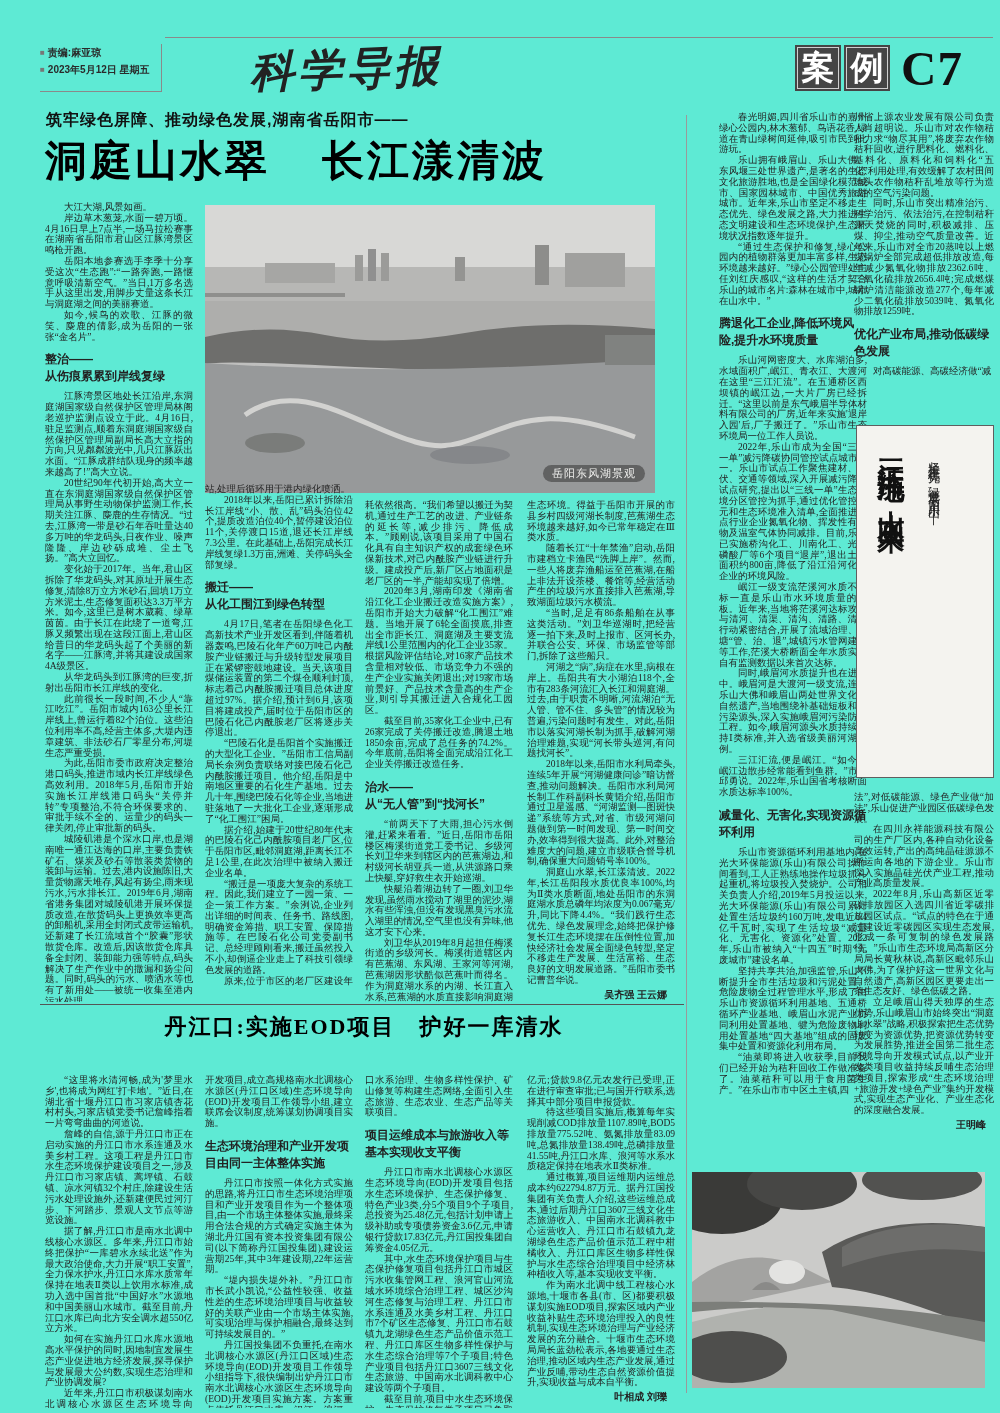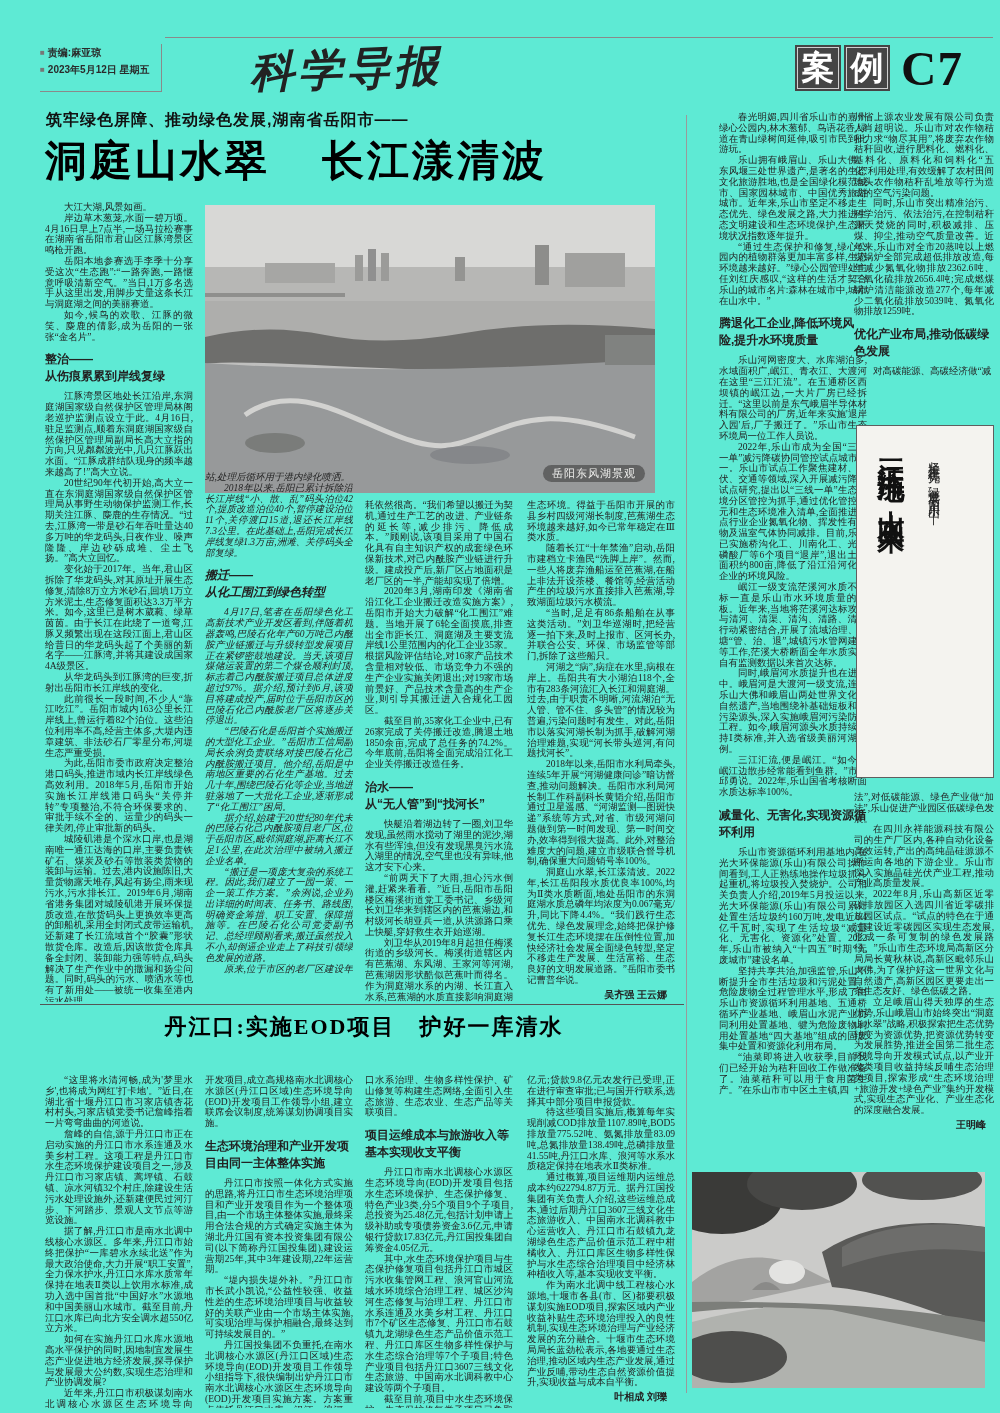--- a/index.html
+++ b/index.html
@@ -91,39 +91,39 @@
       <p class="sub sub-top">整治——</p>
       <p class="sub sub-bot">从伤痕累累到岸线复绿</p>
       <p class="para">江豚湾景区地处长江沿岸,东洞庭湖国家级自然保护区管理局林阁老巡护监测点设立于此。4月16日,驻足监测点,顺着东洞庭湖国家级自然保护区管理局副局长高大立指的方向,只见粼粼波光中,几只江豚跃出水面。“江豚成群结队现身的频率越来越高了!”高大立说。</p>
       <p class="para">20世纪90年代初开始,高大立一直在东洞庭湖国家级自然保护区管理局从事野生动物保护监测工作,长期关注江豚、麋鹿的生存情况。“过去,江豚湾一带是砂石年吞吐量达40多万吨的华龙码头,日夜作业、噪声隆隆、岸边砂砾成堆、尘土飞扬。”高大立回忆。</p>
       <p class="para">变化始于2017年。当年,君山区拆除了华龙码头,对其原址开展生态修复,清除8万立方米砂石,回填1万立方米泥土,生态修复面积达3.3万平方米。如今,这里已是树木葳蕤、绿草茵茵。由于长江在此绕了一道弯,江豚又频繁出现在这段江面上,君山区给昔日的华龙码头起了个美丽的新名字——江豚湾,并将其建设成国家4A级景区。</p>
       <p class="para">从华龙码头到江豚湾的巨变,折射出岳阳市长江岸线的变化。</p>
       <p class="para">此前很长一段时间,不少人“靠江吃江”。岳阳市城内163公里长江岸线上,曾运行着82个泊位。这些泊位利用率不高,经营主体多,大堤内违章建筑、非法砂石厂零星分布,河堤生态严重受损。</p>
       <p class="para">为此,岳阳市委市政府决定整治港口码头,推进市域内长江岸线绿色高效利用。2018年5月,岳阳市开始实施长江岸线港口码头“关停并转”专项整治,不符合环保要求的、审批手续不全的、运量少的码头一律关闭,停止审批新的码头。</p>
       <p class="para">城陵矶港是个深水口岸,也是湖南唯一通江达海的口岸,主要负责铁矿石、煤炭及砂石等散装类货物的装卸与运输。过去,港内设施陈旧,大量货物露天堆存,风起有扬尘,雨来现污水,污水排长江。2019年6月,湖南省港务集团对城陵矶港开展环保提质改造,在散货码头上更换效率更高的卸船机,采用全封闭式皮带运输机,还新建了长江流域首个“胶囊”形状散货仓库。改造后,因该散货仓库具备全封闭、装卸能力强等特点,码头解决了生产作业中的撒漏和扬尘问题。同时,码头的污水、喷洒水等也有了新用处——被统一收集至港内污水处理</p>
     </div>
-  <div class="col" style="left:205px;top:472px;width:148px;height:502px;font-style:italic;">
+  <div class="col" style="left:205px;top:484px;width:148px;height:502px;">
       <p class="cont">站,处理后循环用于港内绿化喷洒。</p>
       <p class="para">2018年以来,岳阳已累计拆除沿长江岸线“小、散、乱”码头泊位42个,提质改造泊位40个,暂停建设泊位11个,关停渡口15道,退还长江岸线7.3公里。在此基础上,岳阳完成长江岸线复绿1.3万亩,洲滩、关停码头全部复绿。</p>
       <p class="sub sub-top">搬迁——</p>
       <p class="sub sub-bot">从化工围江到绿色转型</p>
       <p class="para">4月17日,笔者在岳阳绿色化工高新技术产业开发区看到,伴随着机器轰鸣,巴陵石化年产60万吨己内酰胺产业链搬迁与升级转型发展项目正在紧锣密鼓地建设。当天,该项目煤储运装置的第二个煤仓顺利封顶,标志着己内酰胺搬迁项目总体进度超过97%。据介绍,预计到6月,该项目将建成投产,届时位于岳阳市区的巴陵石化己内酰胺老厂区将逐步关停退出。</p>
       <p class="para">“巴陵石化是岳阳首个实施搬迁的大型化工企业。”岳阳市工信局副局长余洌负责联络对接巴陵石化己内酰胺搬迁项目。他介绍,岳阳是中南地区重要的石化生产基地。过去几十年,围绕巴陵石化等企业,当地进驻落地了一大批化工企业,逐渐形成了“化工围江”困局。</p>
       <p class="para">据介绍,始建于20世纪80年代末的巴陵石化己内酰胺项目老厂区,位于岳阳市区,毗邻洞庭湖,距离长江不足1公里,在此次治理中被纳入搬迁企业名单。</p>
       <p class="para">“搬迁是一项庞大复杂的系统工程。因此,我们建立了一园一策、一企一策工作方案。”余洌说,企业列出详细的时间表、任务书、路线图,明确资金筹措、职工安置、保障措施等。在巴陵石化公司党委副书记、总经理顾刚看来,搬迁虽然投入不小,却倒逼企业走上了科技引领绿色发展的道路。</p>
       <p class="para">原来,位于市区的老厂区建设年代较早,虽经过多次工艺改造,能耗物</p>
     </div>
   <div class="col" style="left:365px;top:500px;width:148px;height:502px;">
       <p class="cont">耗依然很高。“我们希望以搬迁为契机,通过生产工艺的改进、产业链条的延长等,减少排污、降低成本。”顾刚说,该项目采用了中国石化具有自主知识产权的成套绿色环保新技术,对己内酰胺产业链进行升级。建成投产后,新厂区占地面积是老厂区的一半,产能却实现了倍增。</p>
       <p class="para">2020年3月,湖南印发《湖南省沿江化工企业搬迁改造实施方案》,岳阳市开始大力破解“化工围江”难题。当地开展了6轮全面摸底,排查出全市距长江、洞庭湖及主要支流岸线1公里范围内的化工企业35家。根据风险评估结论,对16家产品技术含量相对较低、市场竞争力不强的生产企业实施关闭退出;对19家市场前景好、产品技术含量高的生产企业,则引导其搬迁进入合规化工园区。</p>
       <p class="para">截至目前,35家化工企业中,已有26家完成了关停搬迁改造,腾退土地1850余亩,完成了总任务的74.2%。今年底前,岳阳将全面完成沿江化工企业关停搬迁改造任务。</p>
       <p class="sub sub-top">治水——</p>
       <p class="sub sub-bot">从“无人管”到“找河长”</p>
+      <p class="para">“前两天下了大雨,担心污水倒灌,赶紧来看看。”近日,岳阳市岳阳楼区梅溪街道党工委书记、乡级河长刘卫华来到辖区内的芭蕉湖边,和村级河长胡亚兵一道,从洪源路口乘上快艇,穿好救生衣开始巡湖。</p>
       <p class="para">快艇沿着湖边转了一圈,刘卫华发现,虽然雨水搅动了湖里的泥沙,湖水有些浑浊,但没有发现黑臭污水流入湖里的情况,空气里也没有异味,他这才安下心来。</p>
-      <p class="para">“前两天下了大雨,担心污水倒灌,赶紧来看看。”近日,岳阳市岳阳楼区梅溪街道党工委书记、乡级河长刘卫华来到辖区内的芭蕉湖边,和村级河长胡亚兵一道,从洪源路口乘上快艇,穿好救生衣开始巡湖。</p>
       <p class="para">刘卫华从2019年8月起担任梅溪街道的乡级河长。梅溪街道辖区内有芭蕉湖、东风湖、王家河等河湖,芭蕉湖因形状酷似芭蕉叶而得名。作为洞庭湖水系的内湖、长江直入水系,芭蕉湖的水质直接影响洞庭湖和长江的</p>
     </div>
   <div class="col" style="left:527px;top:500px;width:148px;height:502px;">
       <p class="cont">生态环境。得益于岳阳市开展的市县乡村四级河湖长制度,芭蕉湖生态环境越来越好,如今已常年稳定在Ⅲ类水质。</p>
       <p class="para">随着长江“十年禁渔”启动,岳阳市建档立卡渔民“洗脚上岸”。然而,一些人将废弃渔船运至芭蕉湖,在船上非法开设茶楼、餐馆等,经营活动产生的垃圾污水直接排入芭蕉湖,导致湖面垃圾污水横流。</p>
       <p class="para">“当时,足足有86条船舶在从事这类活动。”刘卫华巡湖时,把经营逐一拍下来,及时上报市、区河长办,并联合公安、环保、市场监管等部门,拆除了这些船只。</p>
       <p class="para">河湖之“病”,病症在水里,病根在岸上。岳阳共有大小湖泊118个,全市有283条河流汇入长江和洞庭湖。过去,由于职责不明晰,河流湖泊“无人管、管不住、多头管”的情况较为普遍,污染问题时有发生。对此,岳阳市以落实河湖长制为抓手,破解河湖治理难题,实现“河长带头巡河,有问题找河长”。</p>
       <p class="para">2018年以来,岳阳市水利局牵头,连续5年开展“河湖健康问诊”暗访督查,推动问题解决。岳阳市水利局河长制工作科副科长黄韬介绍,岳阳市通过卫星遥感、“河湖监测—图斑快递”系统等方式,对省、市级河湖问题做到第一时间发现、第一时间交办,效率得到很大提高。此外,对整治难度大的问题,建立市级联合督导机制,确保重大问题销号率100%。</p>
       <p class="para">洞庭山水翠,长江漾清波。2022年,长江岳阳段水质优良率100%,均为Ⅱ类水质断面,地处岳阳市的东洞庭湖水质总磷年均浓度为0.067毫克/升,同比下降4.4%。“我们践行生态优先、绿色发展理念,始终把保护修复长江生态环境摆在压倒性位置,加快经济社会发展全面绿色转型,坚定不移走生产发展、生活富裕、生态良好的文明发展道路。”岳阳市委书记曹普华说。</p>
       <p class="byline">吴齐强 王云娜</p>

